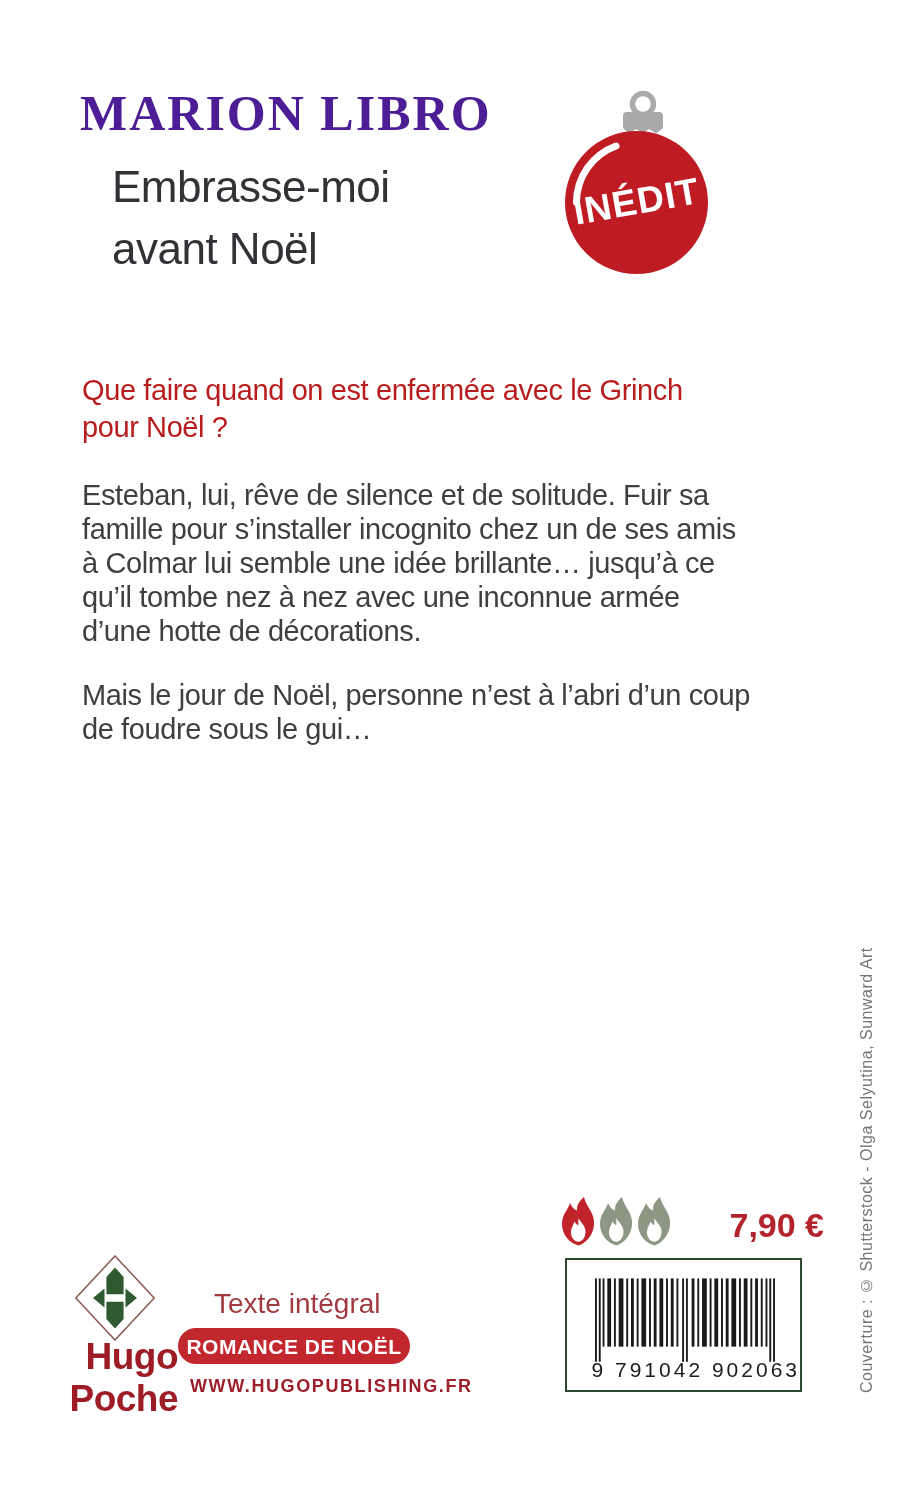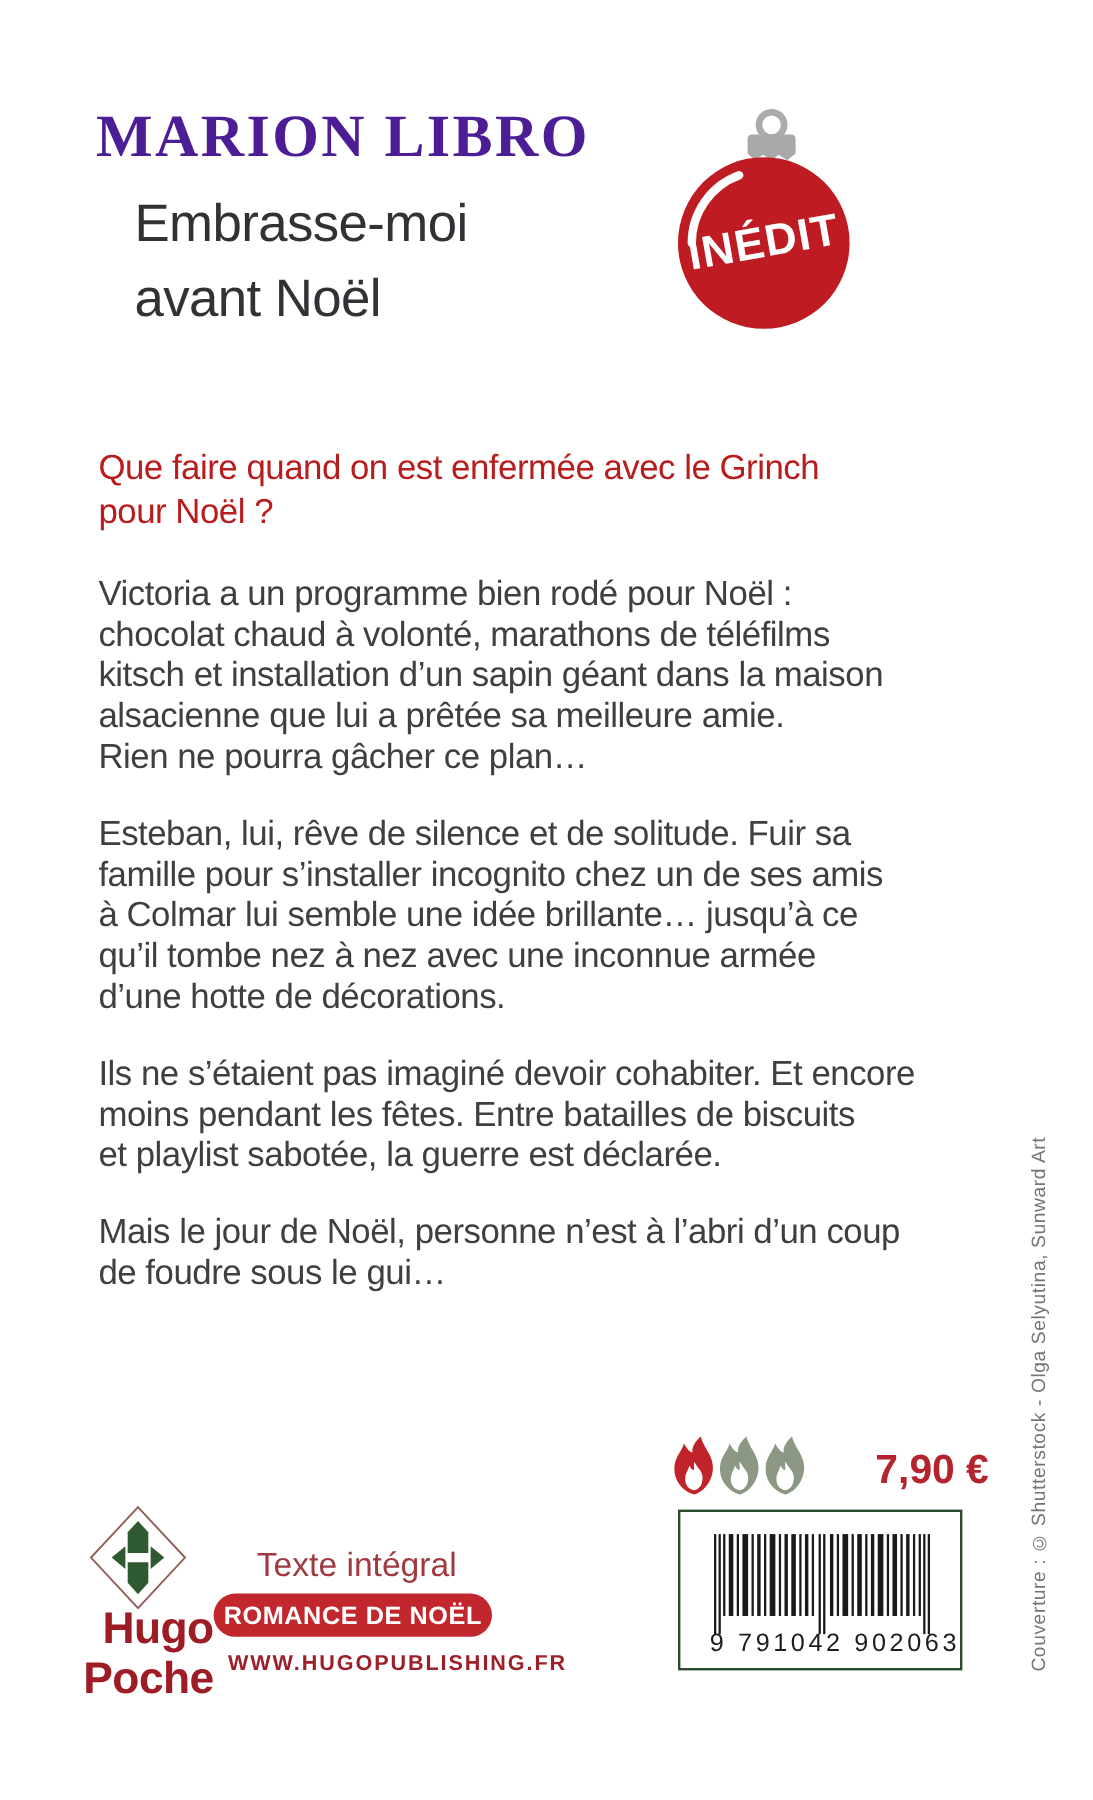--- a/index.html
+++ b/index.html
@@ -126,33 +126,25 @@
       <path d="M68 31 Q68 27 72 27 H104 Q108 27 108 31 V43 L101 48.5 L94 44 L88 48.5 L81 44 L74 48.5 L68 43 Z" fill="#a9a9a9"></path>
       <circle cx="81.5" cy="117.5" r="71.5" fill="#bf1b23"></circle>
       <path d="M61 61 A60 60 0 0 0 21.5 117.5" fill="none" stroke="#ffffff" stroke-width="7" stroke-linecap="round"></path>
     </svg>
     <span class="inedit">INÉDIT</span>
   </div>
 
   <div class="abs tagline">Que faire quand on est enfermée avec le Grinch
 pour Noël ?</div>
   <div class="abs synopsis">
-    <p>Victoria a un programme bien rodé pour Noël :
-chocolat chaud à volonté, marathons de téléfilms
-kitsch et installation d’un sapin géant dans la maison
-alsacienne que lui a prêtée sa meilleure amie.
-Rien ne pourra gâcher ce plan…</p>
     <p>Esteban, lui, rêve de silence et de solitude. Fuir sa
 famille pour s’installer incognito chez un de ses amis
 à Colmar lui semble une idée brillante… jusqu’à ce
 qu’il tombe nez à nez avec une inconnue armée
 d’une hotte de décorations.</p>
-    <p>Ils ne s’étaient pas imaginé devoir cohabiter. Et encore
-moins pendant les fêtes. Entre batailles de biscuits
-et playlist sabotée, la guerre est déclarée.</p>
     <p>Mais le jour de Noël, personne n’est à l’abri d’un coup
 de foudre sous le gui…</p>
   </div>
 
   <div class="abs flames">
     <span class="flame flame--on">
       <svg width="36" height="54" viewBox="0 0 36 52">
         <path class="flame-body" d="M24 0 C 26 9 33 14 34 24 C 35 36 27 46 18.5 48.5 C 9 46 1.5 37 2 26 C 2.4 17 8 13 10 6 C 12.5 11 15 13 17 13.5 C 16.5 8 19.5 4 24 0 Z"></path>
         <path d="M18.5 21 C 21 26.5 25.5 28.5 25.5 34.5 C 25.5 40.5 22.5 44.3 18.5 44.8 C 14 44.3 11 40.5 11 35.2 C 11 30.7 13.5 28.3 14.5 24.2 C 15.8 27.3 17.5 28.1 18.5 27.8 C 18.2 25.6 18.2 23.2 18.5 21 Z" fill="#ffffff"></path>
       </svg>

